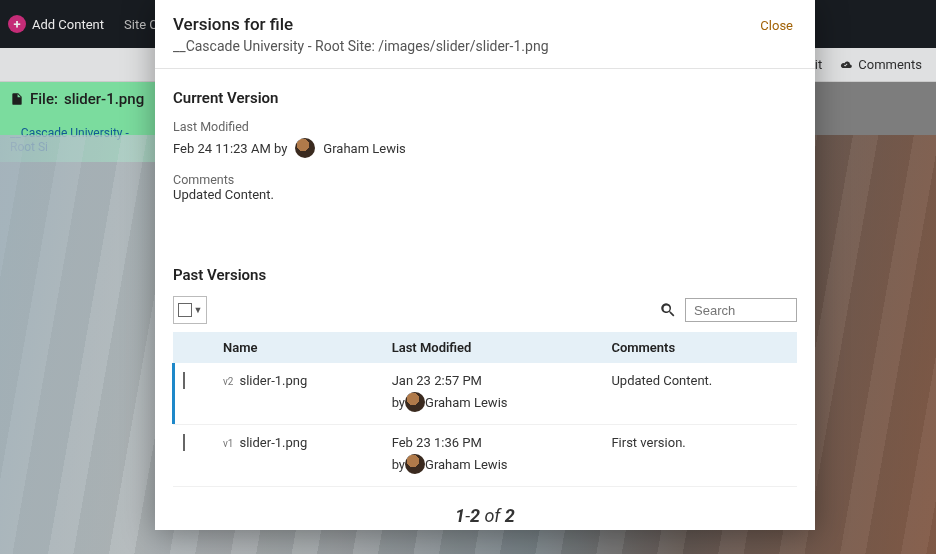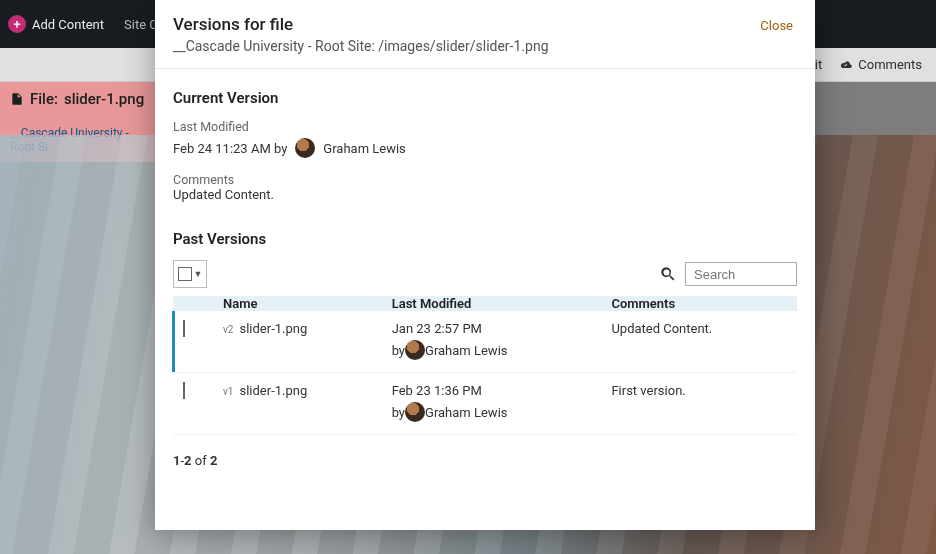--- a/index.html
+++ b/index.html
@@ -55,21 +55,21 @@
   }
   .sub-action { display:flex; align-items:center; gap:4px; cursor:pointer; }
 
   .bg-filebar {
     position:absolute;
     top:82px; left:0;
     width:160px;
     padding:8px 10px;
     font-size:14px;
     color:#222;
-    background:#fca5a5;
+    background:#86efac;
   }
   .file-title { display:flex; align-items:center; gap:6px; font-size:15px; font-weight:500; }
   .file-crumb { color:#1463a0; font-size:12px; margin-top:18px; }
 
   .bg-photo {
     position:absolute;
     top:135px; left:0; right:0; bottom:0;
     background:
       linear-gradient(100deg,
         rgba(180,200,210,0.85) 0%,
@@ -117,21 +117,21 @@
   .meta-label { color:#666; font-size:12.5px; }
   .byline { display:flex; align-items:center; gap:8px; margin-top:4px; }
   .avatar {
     width:20px; height:20px; border-radius:50%;
     background: radial-gradient(circle at 40% 35%, #b07a4a 0 35%, #3a2a1f 36% 100%);
     flex-shrink:0;
   }
   .comments-block { margin-top:14px; }
   .comments-label { color:#666; font-size:12.5px; }
 
-  .past-h { margin-top:28px; }
+  .past-h { margin-top:64px; }
 
   .table-controls {
     display:flex; justify-content:space-between; align-items:center;
     margin-top:10px;
   }
   .select-all {
     border:1px solid #bbb;
     height:28px; width:34px;
     display:flex; align-items:center; justify-content:center;
     gap:2px;
@@ -155,40 +155,40 @@
   table.versions {
     width:100%;
     border-collapse:collapse;
     margin-top:8px;
     font-size:13px;
   }
   table.versions thead th {
     background:#e5f0f7;
     text-align:left;
     font-weight:600;
-    padding:0 10px;
+    padding:8px 10px;
     color:#222;
   }
   table.versions thead th.chk-col { width:40px; background:#e5f0f7; }
   table.versions td {
     padding:10px 10px 12px 10px;
     vertical-align:top;
     border-bottom:1px solid #f0f0f0;
   }
   tr.active td:first-child { position:relative; }
   tr.active td:first-child::before {
     content:"";
     position:absolute;
     left:-1px; top:0; bottom:0;
     width:3px; background:#1e88c9;
   }
   .vtag { font-size:10px; color:#777; margin-right:6px; }
   .row-byline { display:flex; align-items:center; margin-top:4px; }
 
-  .pager { text-align:left; font-size:13px; margin-top:18px; color:#333; }
+  .pager { text-align:center; font-size:18px; margin-top:18px; color:#333;font-style:italic; }
   .pager b { font-weight:700; }
 
   svg { display:block; }
 </style>
 </head>
 <body>
 
 <div class="bg-topbar">
   <div class="add-btn">
     <span class="plus-circle">+</span>

